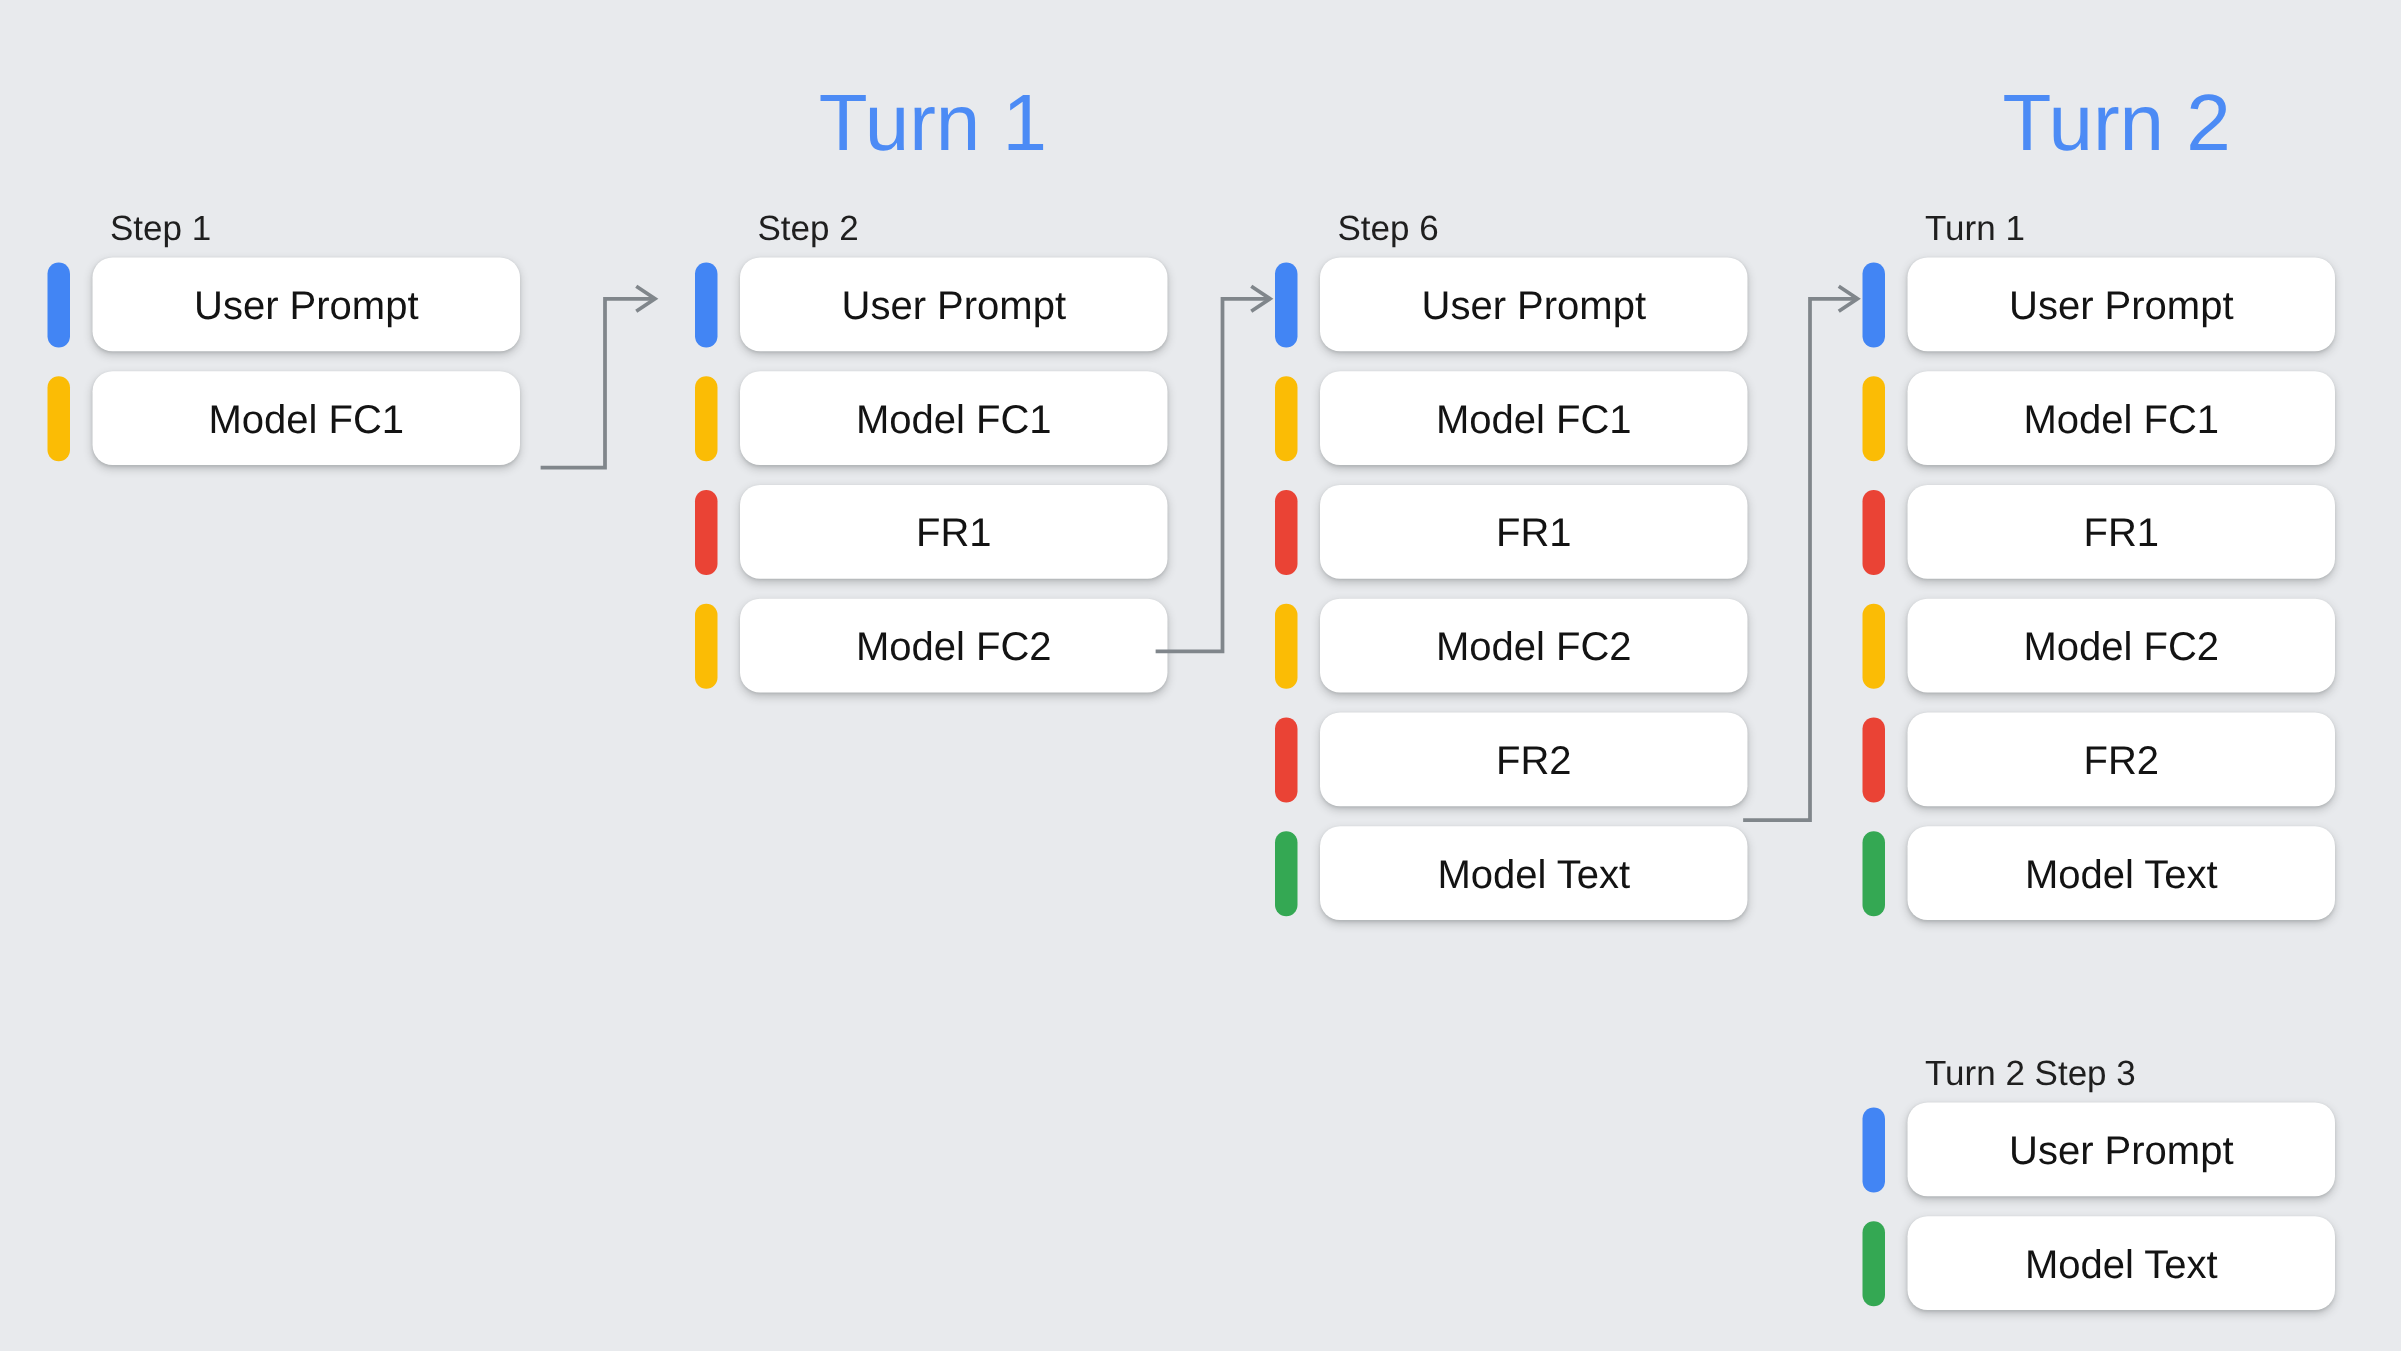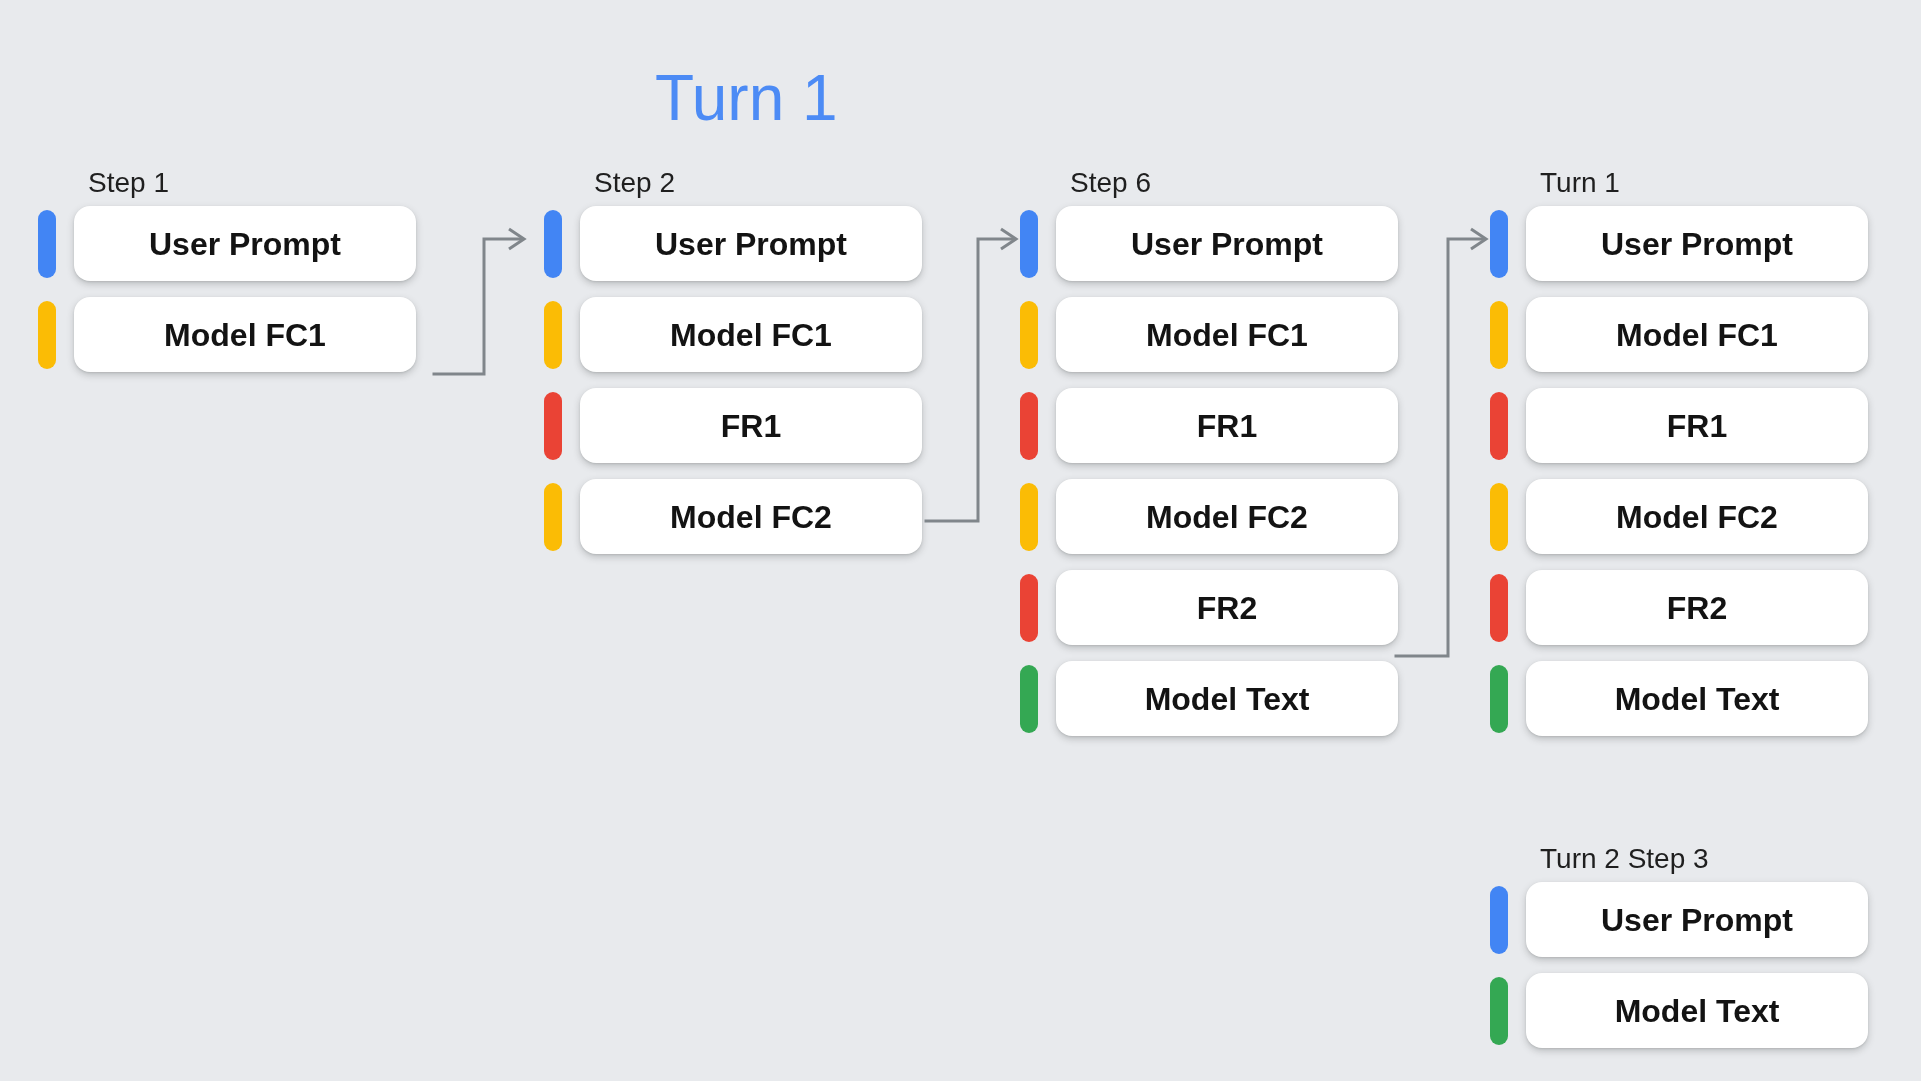--- a/index.html
+++ b/index.html
@@ -59,33 +59,32 @@
   .card{
     margin-left:18px;
     height:75px;
     border-radius:16px;
     background:#FFFFFF;
     box-shadow:0 3px 7px rgba(60,64,67,0.26), 0 1px 2px rgba(60,64,67,0.12);
     display:flex;
     align-items:center;
     justify-content:center;
     box-sizing:border-box;
-    font-weight:bold;
   }
   .card span{
     font-size:32px;
     color:#131313;
     line-height:1;
     white-space:nowrap;
   }
 
   
   #column-step-1{left:38px;top:190px;}
   #column-step-1 .card{width:342px;}
-  #column-step-2{left:544px;top:190px;text-align:right;}
+  #column-step-2{left:556px;top:190px;text-align:right;}
   #column-step-2 .card{width:342px;}
   #column-step-3{left:1020px;top:190px;}
   #column-step-3 .card{width:342px;}
   #column-turn1{left:1490px;top:190px;}
   #column-turn1 .card{width:342px;}
   #column-turn2-step1{left:1490px;top:866px;}
   #column-turn2-step1 .card{width:342px;}
   #column-turn2-step1 .col-label{top:-37px;}
 
   
@@ -93,20 +92,21 @@
   #connector-1{left:424px;top:185px;}
   #connector-2{left:916px;top:185px;}
   #connector-3{left:1386px;top:185px;}
 </style>
 </head>
 <body>
 
 <div class="stage">
 
   <div class="turn-title" id="turn-title-1">Turn 1</div>
+  <div class="turn-title" id="turn-title-2">Turn 2</div>
 
   <div class="column" id="column-step-1">
     <div class="col-label">Step 1</div>
 
     <div class="row">
       <div class="bar bar-blue"></div>
       <div class="card">
         <span>User Prompt</span>
       </div>
     </div>

